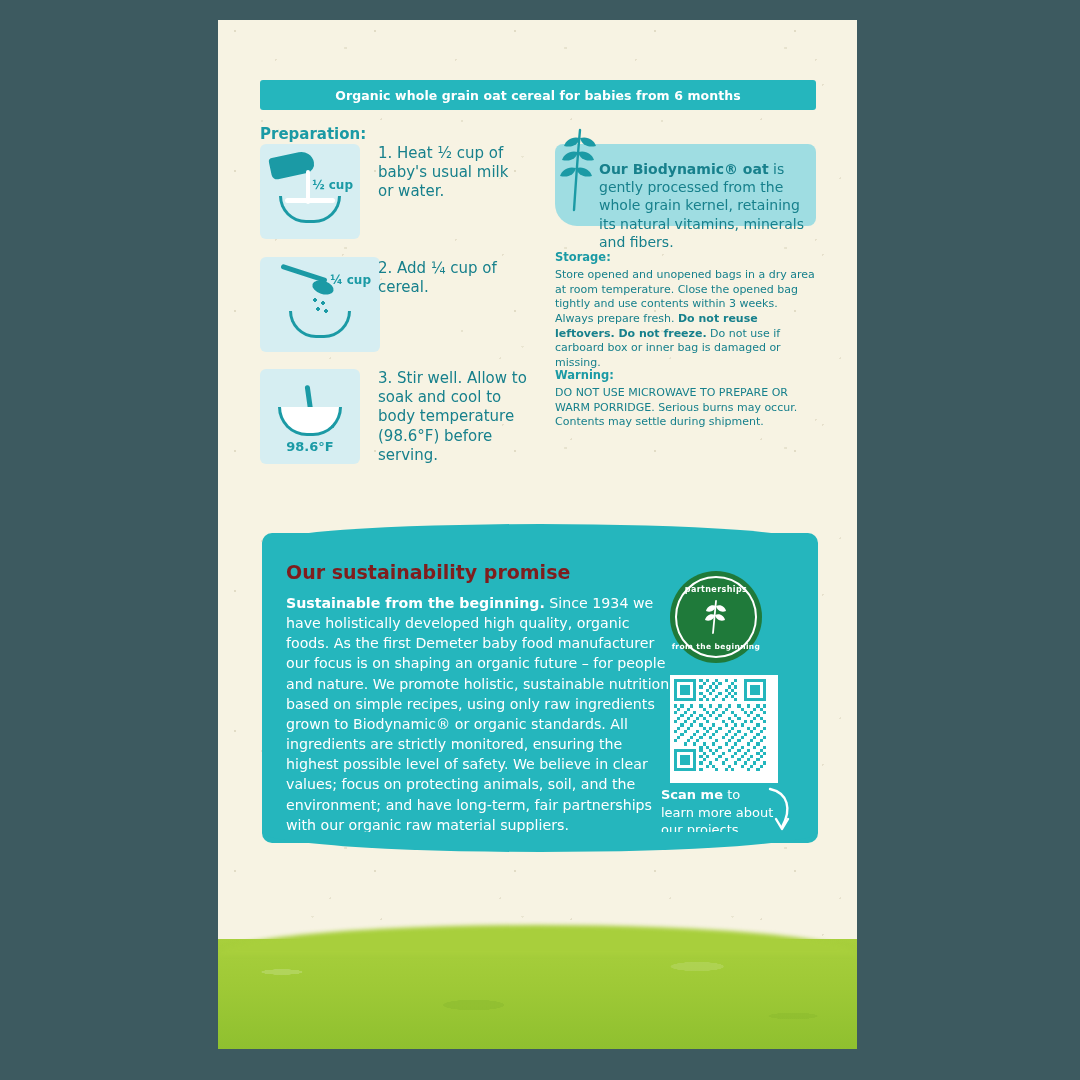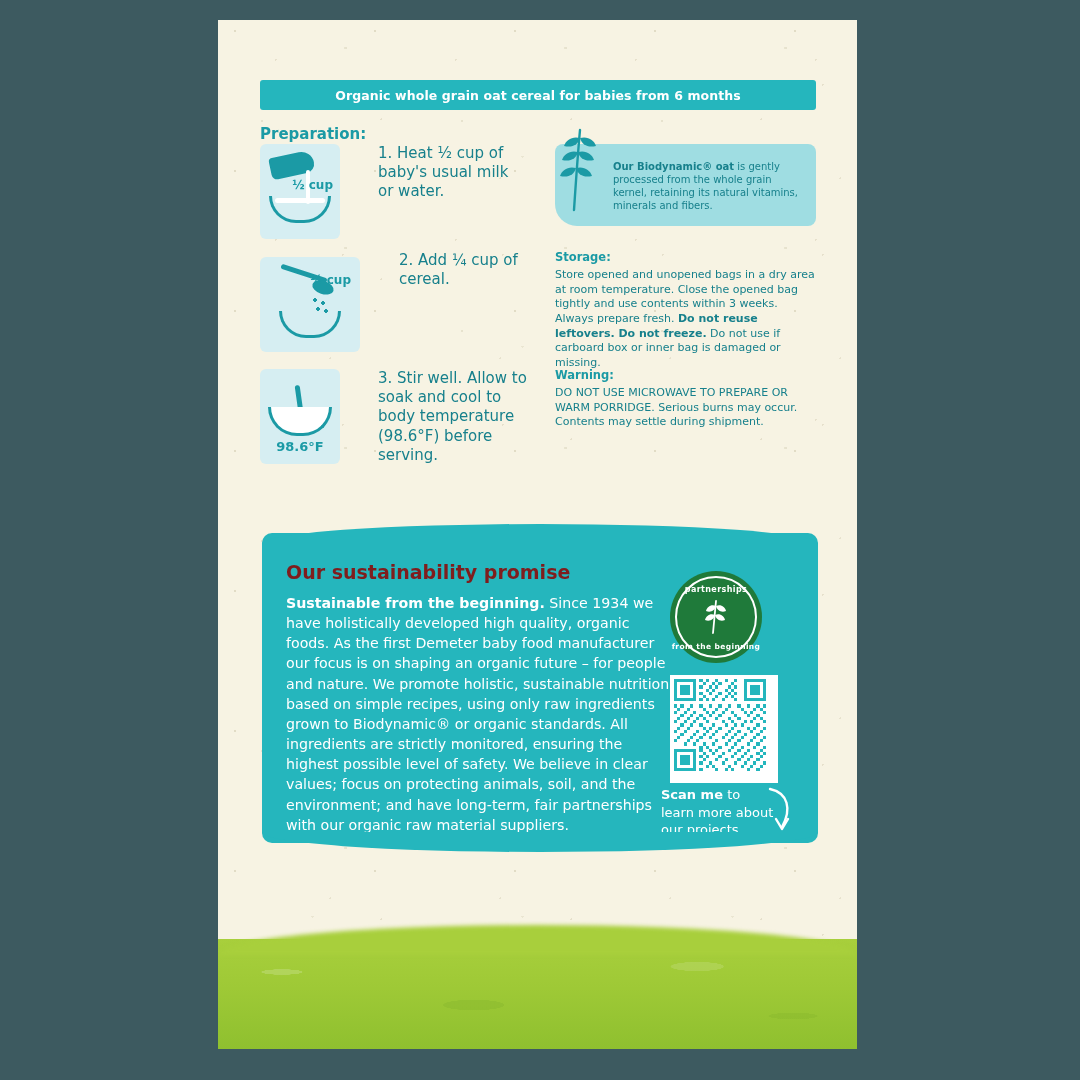--- a/index.html
+++ b/index.html
@@ -62,21 +62,21 @@
     color:#ffffff;font-size:12.5px;font-weight:bold;letter-spacing:.1px;
   }
 
   .prep-title{
     position:absolute;left:42px;top:105px;
     font-size:15px;font-weight:bold;color:#1b9aa5;
   }
 
   
   .illu{
-    position:absolute;left:42px;width:80px;height:95px;
+    position:absolute;left:42px;width:100px;height:95px;
     background:#d6eef2;border-radius:6px;overflow:hidden;
   }
   .illu.s1{top:124px;}
   .illu.s2{top:237px;padding-left:20px;}
   .illu.s3{top:349px;}
   .illu .cap{
     position:absolute;font-size:12px;color:#1b9aa5;font-weight:bold;
   }
   .illu.s1 .cap{right:7px;top:34px;}
   .illu.s2 .cap{right:9px;top:16px;}
@@ -127,31 +127,31 @@
     position:absolute;left:52%;top:48px;width:24px;height:14px;background:#1b9aa5;border-radius:50%;
     transform:rotate(-8deg);
   }
 
   
   .step{
     position:absolute;left:160px;width:150px;
     font-size:15px;line-height:1.28;color:#17808c;
   }
   .step.s1{top:124px;}
-  .step.s2{top:231px;margin-left:21px;}
+  .step.s2{top:239px;}
   .step.s3{top:349px;}
 
   
   .callout{
     position:absolute;left:337px;top:124px;width:261px;height:82px;
     background:#9fdde2;border-radius:8px 8px 8px 22px;
   }
   .callout .txt{
-    position:absolute;left:58px;top:16px;right:12px;
-    font-size:10px;line-height:1.3;color:#17808c;
+    position:absolute;left:44px;top:16px;right:12px;
+    font-size:14px;line-height:1.3;color:#17808c;
   }
   .oat-ico{
     position:absolute;left:-5px;top:-22px;width:58px;height:100px;
   }
 
   
   .sec-title{
     position:absolute;font-size:11.5px;font-weight:bold;color:#1b9aa5;
   }
   .sec-body{

